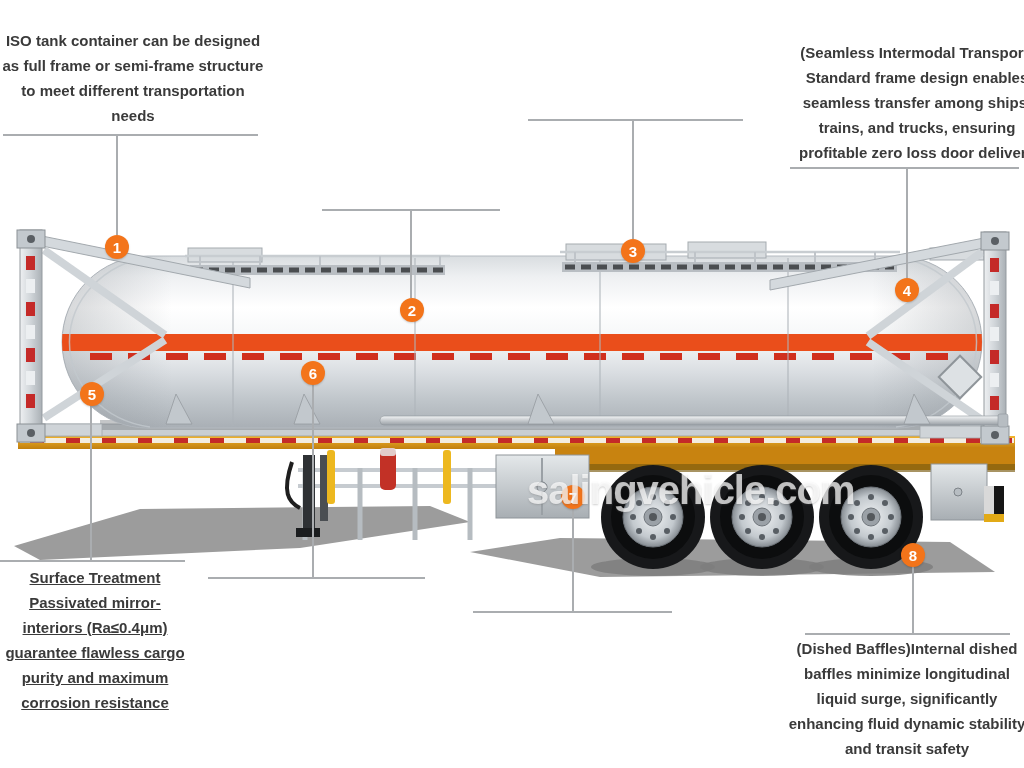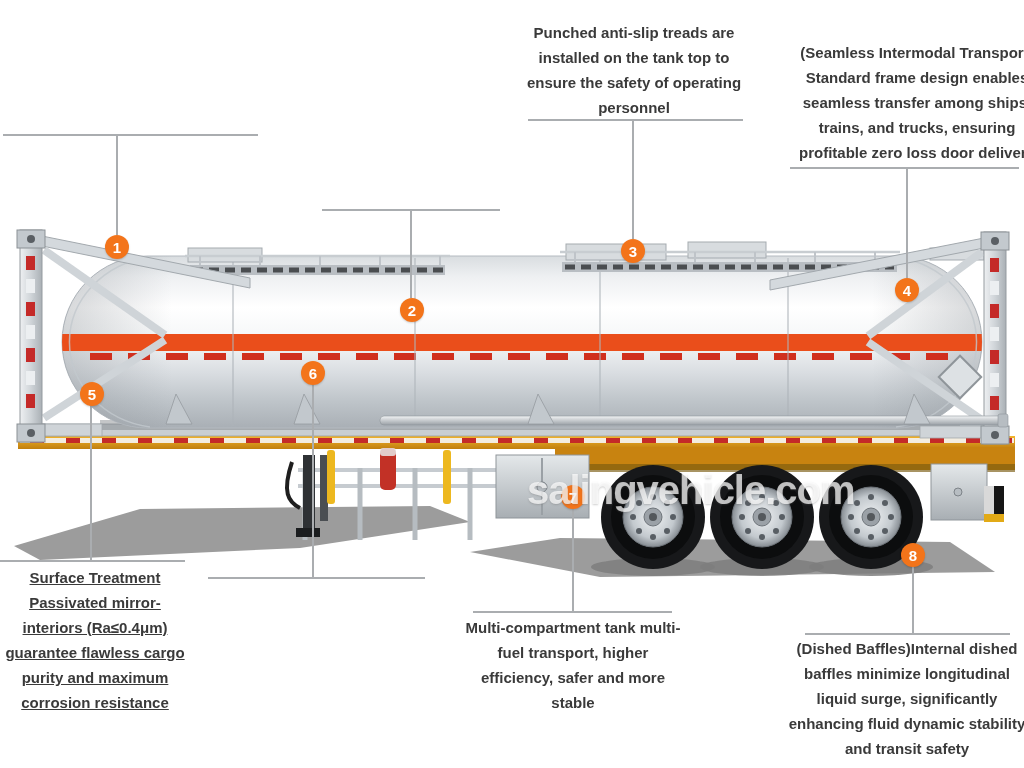--- a/index.html
+++ b/index.html
@@ -361,20 +361,19 @@
 
   <div class="badge b1">1</div>
   <div class="badge b2">2</div>
   <div class="badge b3">3</div>
   <div class="badge b4">4</div>
   <div class="badge b5">5</div>
   <div class="badge b6">6</div>
   <div class="badge b7">7</div>
   <div class="badge b8">8</div>
 
-  <div class="co co3">Punched anti-slip treads are installed on the tank top to ensure the safety of operating personnel</div>
+  <div class="co co1">ISO tank container can be designed as full frame or semi-frame structure to meet different transportation needs</div>
   <div class="co co4">(Seamless Intermodal Transport) Standard frame design enables seamless transfer among ships, trains, and trucks, ensuring profitable zero loss door delivery</div>
   <div class="co co5">Surface Treatment Passivated mirror-interiors (Ra≤0.4μm) guarantee flawless cargo purity and maximum corrosion resistance</div>
-  <div class="co co7">Multi-compartment tank multi-fuel transport, higher efficiency, safer and more stable</div>
   <div class="co co8">(Dished Baffles)Internal dished baffles minimize longitudinal liquid surge, significantly enhancing fluid dynamic stability and transit safety</div>
 
   <div class="watermark">salingvehicle.com</div>
 </div>
 
 </body></html>

